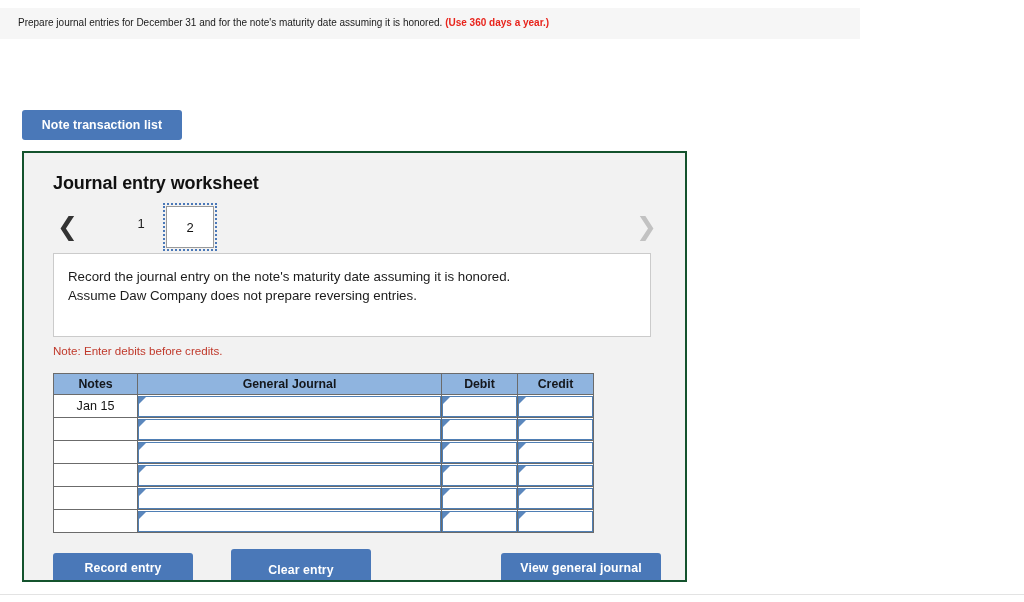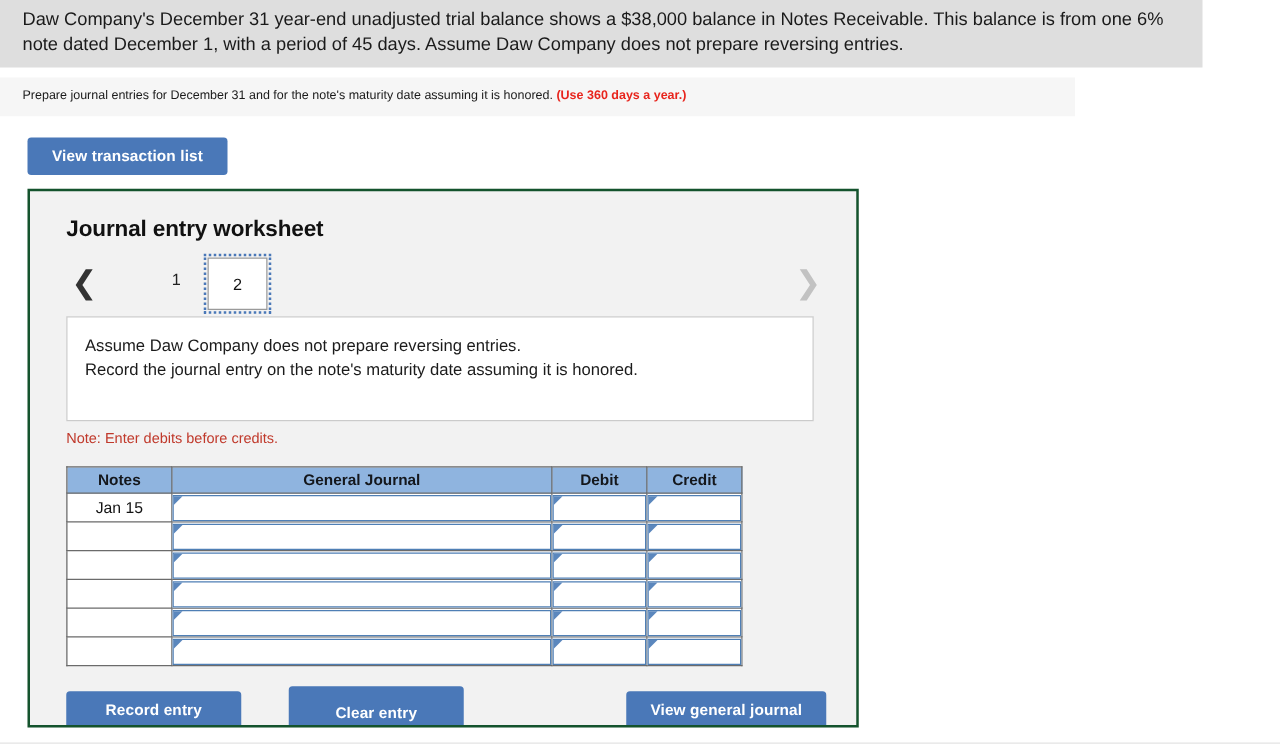--- a/index.html
+++ b/index.html
@@ -232,44 +232,43 @@
     height: 1px;
     background: #e3e3e3;
   }
 </style>
 </head>
 <body>
 
 <div id="page">
 
   <div class="prob-wrap">
-    <span class="prob-p1">Daw Company's December 31 year-end unadjusted trial balance shows a $38,000 balance in Notes Receivable. This balance is from one 6% note dated December 1, with a period of 45 days. Assume Daw Company does not prepare reversing entries.</span>
     <span class="prob-p2"><span>Prepare journal entries for December 31 and for the note's maturity date assuming it is honored. </span><span class="red-bold">(Use 360 days a year.)</span></span>
   </div>
 
-  <button class="btn btn-view-tx">View transaction list</button>
+  <button class="btn btn-view-tx">Note transaction list</button>
 
   <div class="panel">
 
     <div class="panel-title">Journal entry worksheet</div>
 
     <div class="pager">
       <div class="chev chev-left">❮</div>
 
       <div class="pg-num pg-1">1</div>
 
       <div class="pg-2-focus"></div>
       <div class="pg-2-box">2</div>
 
       <div class="chev chev-right">❯</div>
     </div>
 
     <div class="instr">
+      <div class="instr-line">Record the journal entry on the note's maturity date assuming it is honored.</div>
       <div class="instr-line">Assume Daw Company does not prepare reversing entries.</div>
-      <div class="instr-line">Record the journal entry on the note's maturity date assuming it is honored.</div>
     </div>
 
     <div class="note">Note: Enter debits before credits.</div>
 
     <table class="jtable">
       <colgroup>
         <col class="col-date">
           <col class="col-gj">
           <col class="col-debit">
           <col class="col-credit">

